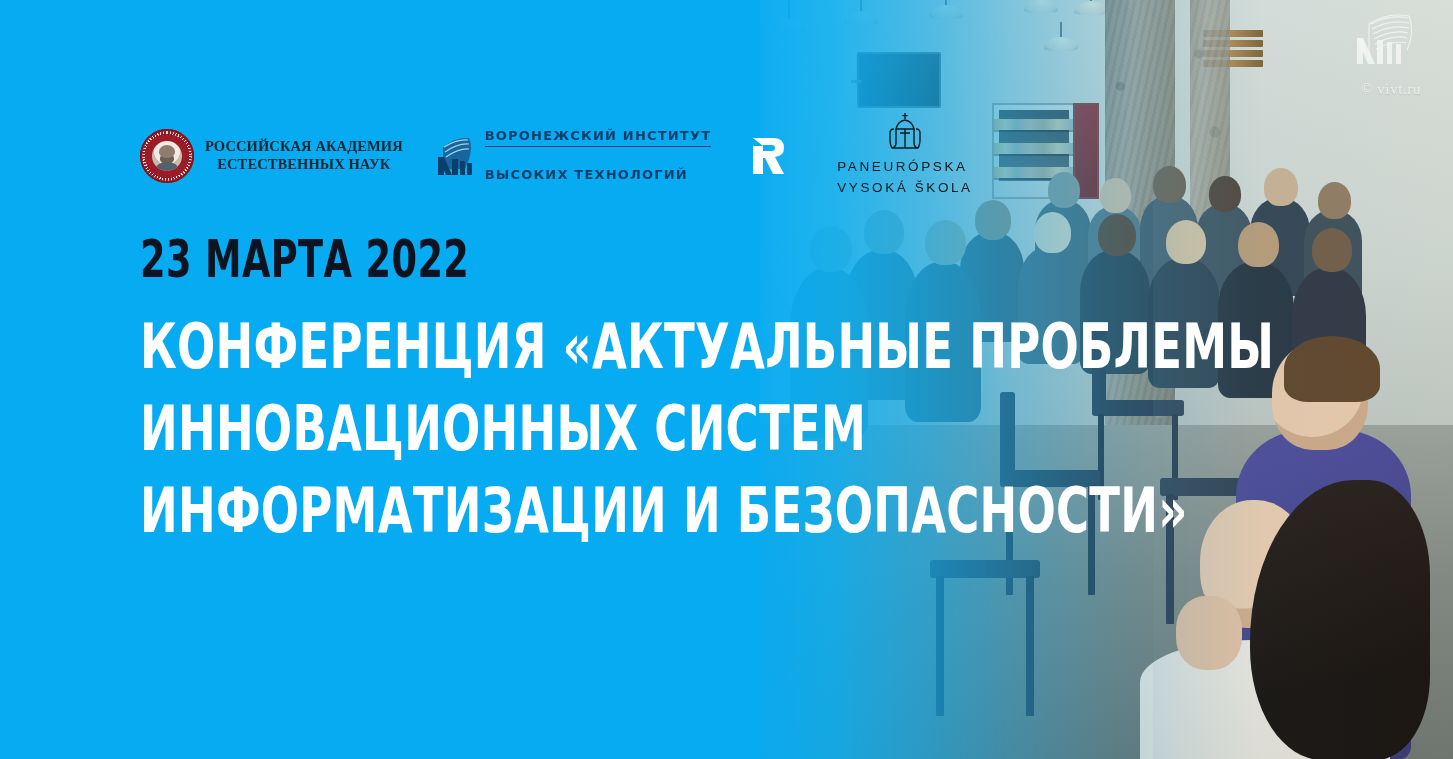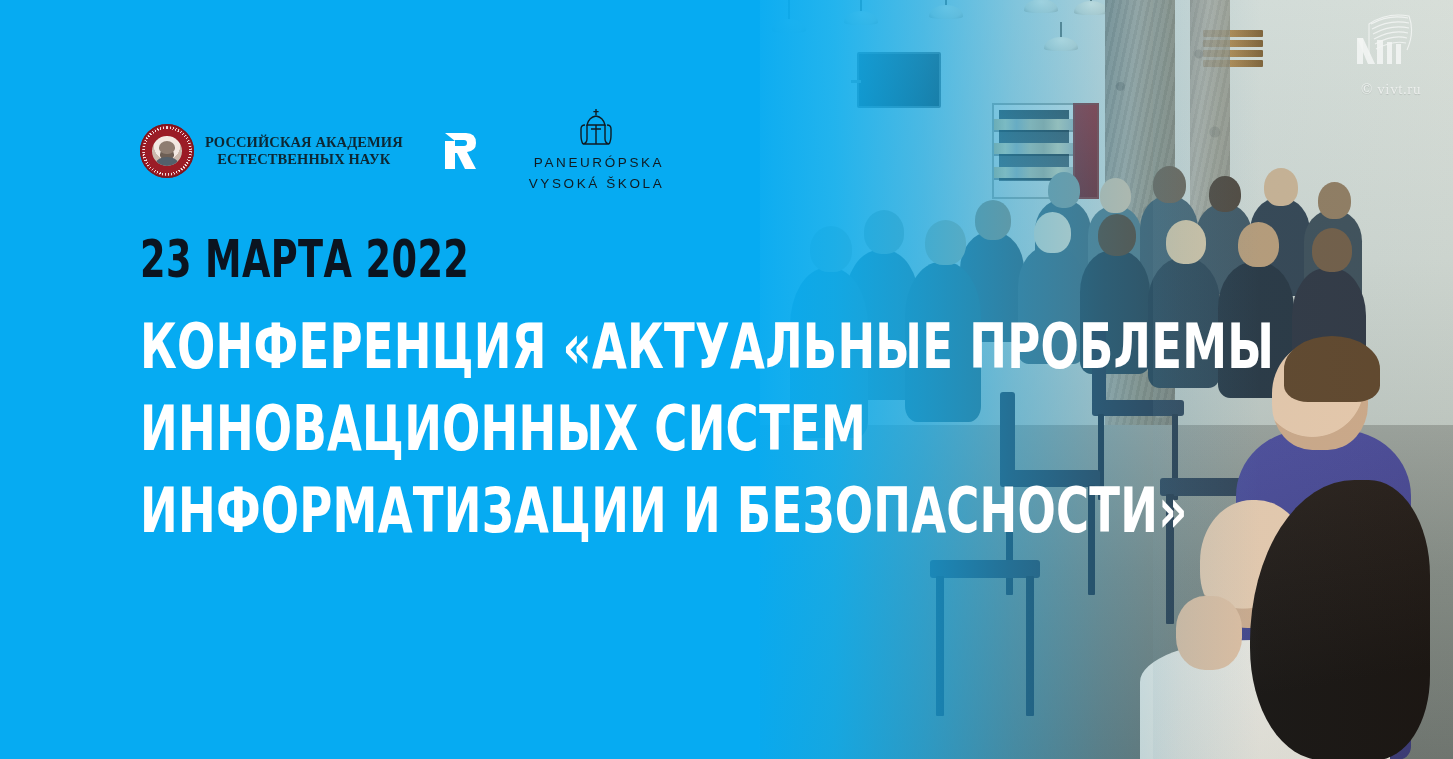--- a/index.html
+++ b/index.html
@@ -279,21 +279,21 @@
     gap: 5px;
   }
   .paneu-mark { width: 44px; height: 40px; }
   .paneu-text {
     font-family: "Liberation Sans", sans-serif;
     font-size: 13.5px;
     font-weight: 400;
     letter-spacing: 2.6px;
     line-height: 1.55;
     color: #101b22;
-    text-align: right;
+    text-align: left;
     white-space: pre-line;
   }
 
   
   .date {
     position: absolute;
     left: 140px;
     top: 230px;
     font-family: "DejaVu Sans Condensed", "Liberation Sans Narrow", "Liberation Sans", sans-serif;
     font-size: 51px;
@@ -451,20 +451,39 @@
 
     <div class="logo raen">
       <div class="raen-seal">
         <div class="ring-text"></div>
         <div class="portrait"></div>
       </div>
       <div class="raen-text">РОССИЙСКАЯ АКАДЕМИЯ
 ЕСТЕСТВЕННЫХ НАУК</div>
     </div>
 
+    <div class="logo vivt">
+      <div class="vivt-mark">
+        <svg viewBox="0 0 44 42" width="44" height="42" aria-hidden="true">
+          <path d="M8 34 L8 12 Q20 2 34 3 Q38 12 34 24 L30 34 Z" fill="#1a5f96" opacity=".92"></path>
+          <path d="M9 12 Q22 4 33 5" stroke="#9fd4f2" stroke-width="1.2" fill="none"></path>
+          <path d="M10 17 Q23 8 34 9" stroke="#9fd4f2" stroke-width="1.2" fill="none"></path>
+          <path d="M11 22 Q24 13 34 14" stroke="#9fd4f2" stroke-width="1.2" fill="none"></path>
+          <path d="M3 40 L3 22 L9 22 L9 40 Z" fill="#0b3f6b"></path>
+          <path d="M3 22 L9 22 L17 40 L11 40 Z" fill="#0b3f6b"></path>
+          <path d="M17 40 L17 24 L23 24 L23 40 Z" fill="#0b3f6b"></path>
+          <path d="M25 40 L25 26 L30 26 L30 40 Z" fill="#0b3f6b"></path>
+          <path d="M32 40 L32 28 L37 28 L37 40 Z" fill="#0b3f6b"></path>
+        </svg>
+      </div>
+      <div class="vivt-text">
+        <div class="ul">ВОРОНЕЖСКИЙ ИНСТИТУТ</div>
+        <div>ВЫСОКИХ ТЕХНОЛОГИЙ</div>
+      </div>
+    </div>
 
     <div class="logo rosnou">
       <div class="rosnou-mark">
         <svg viewBox="0 0 38 40" width="38" height="40" aria-hidden="true">
           <path d="M2 2 H23 Q33 2 33 12 Q33 20 24 21 L33 38 H22 L14 22 H12 V38 H2 Z M12 9 V15 H21 Q24 15 24 12 Q24 9 21 9 Z" fill="#ffffff"></path>
           <path d="M2 2 L12 10 L2 10 Z" fill="#06abf2"></path>
         </svg>
       </div>
     </div>
 

